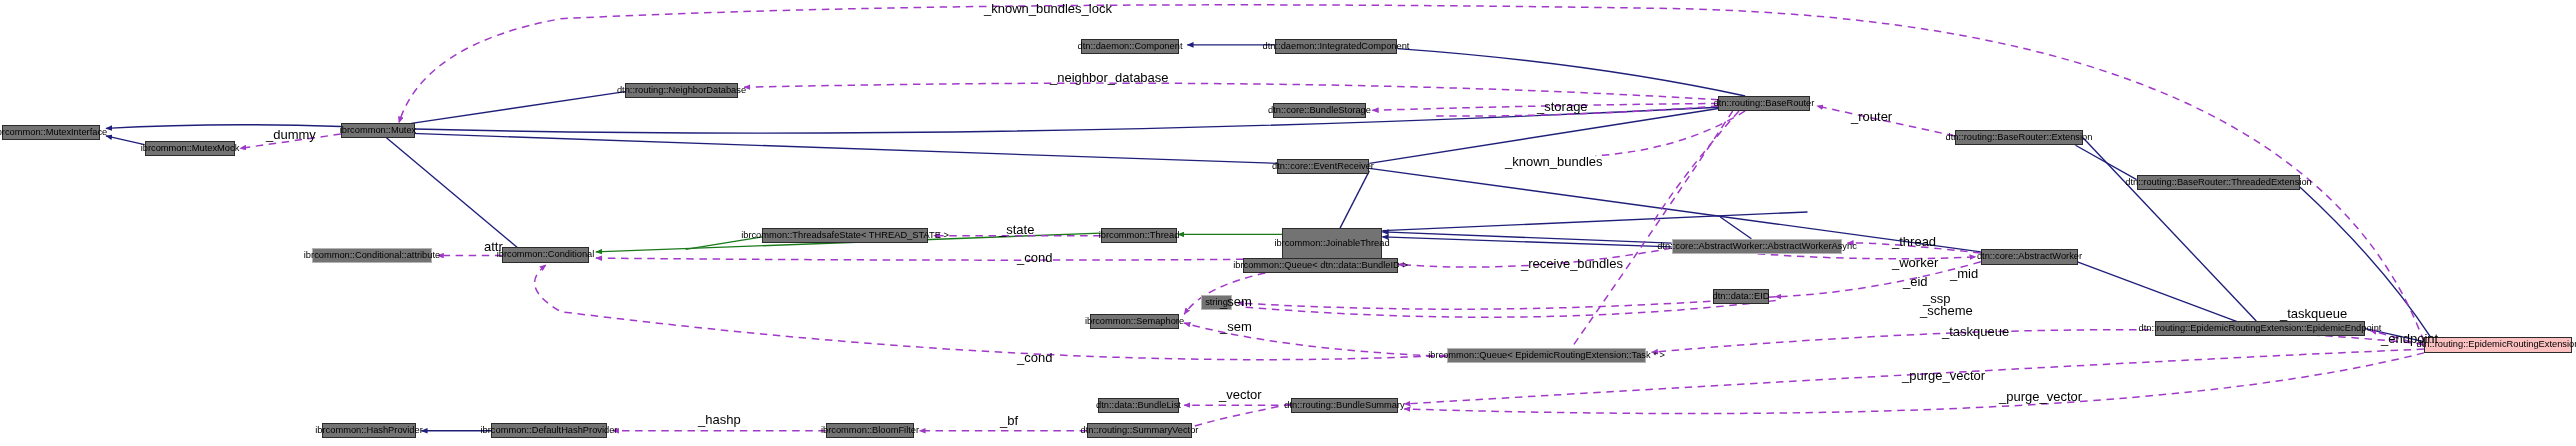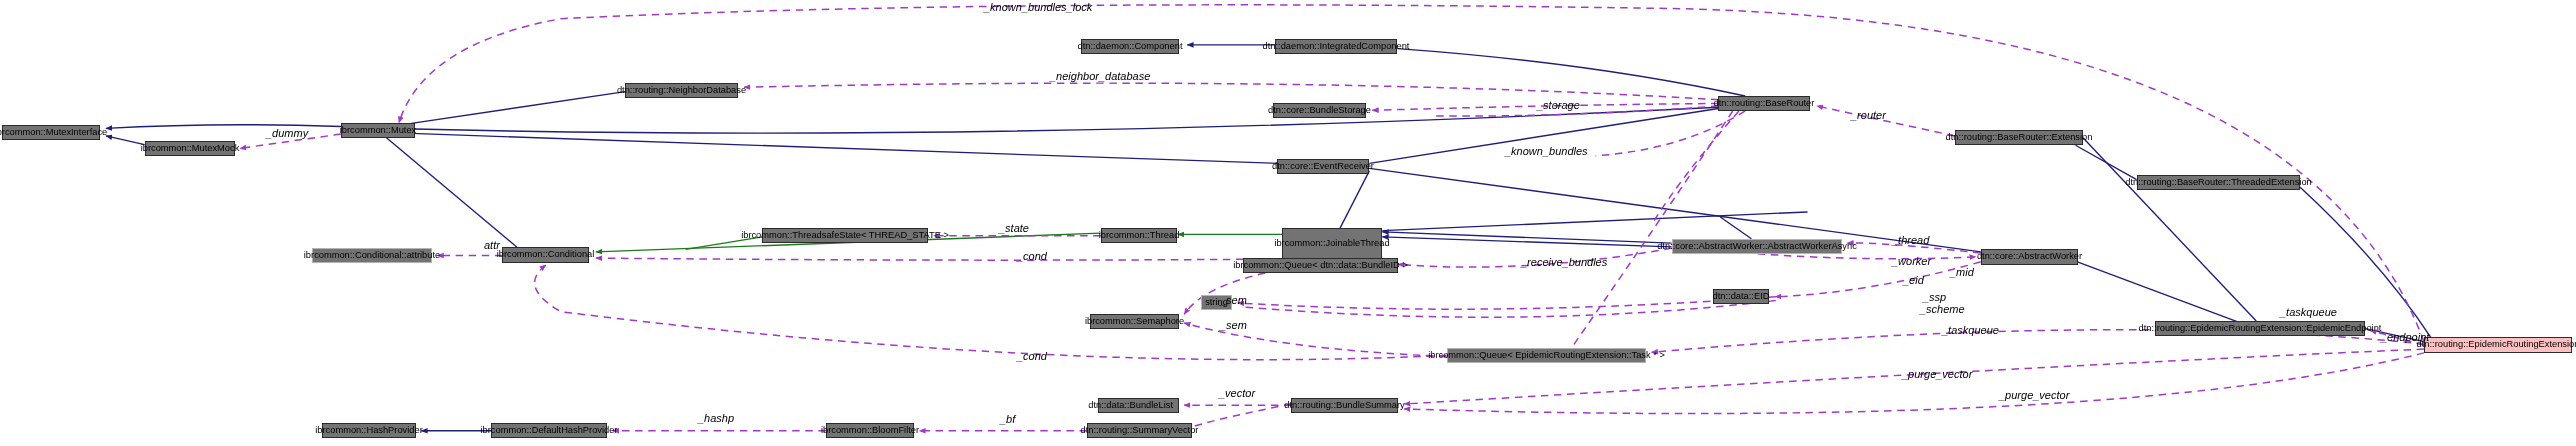--- a/index.html
+++ b/index.html
@@ -40,27 +40,26 @@
   .node.faint {
     border: 0.6px solid #b4b4b4;
   }
   .node.highlight {
     border: 0.6px solid #2b2b2b;
     background: #fcc0c0;
     font-weight: normal;
   }
   .edge-label {
     position: absolute;
-    font-size: 11px;
+    font-size: 13px;
     color: #000000;
     white-space: nowrap;
     background: transparent;
     z-index: 6;
     line-height: 1;
-    font-style: italic;
   }
 </style>
 </head>
 <body>
 
 <div id="diagram">
 
   <svg id="edges" viewBox="0 0 4133 717" preserveAspectRatio="none" xmlns="http://www.w3.org/2000/svg">
     <defs>
       <marker id="ah-blue" markerWidth="11" markerHeight="9" refX="10" refY="4.5" orient="auto" markerUnits="userSpaceOnUse">
@@ -258,21 +257,21 @@
   </div>
   <div class="node faint" style="left:1447px;top:348px;width:199px;height:15px;">
     <span>ibrcommon::Queue&lt; EpidemicRoutingExtension::Task * &gt;</span>
   </div>
   <div class="node" style="left:2155px;top:321px;width:210px;height:15px;">
     <span>dtn::routing::EpidemicRoutingExtension::EpidemicEndpoint</span>
   </div>
   <div class="node highlight" style="left:2424px;top:337px;width:148px;height:16px;">
     <span>dtn::routing::EpidemicRoutingExtension</span>
   </div>
-  <div class="node" style="left:1098px;top:398px;width:81px;height:15px;justify-content:flex-end;">
+  <div class="node" style="left:1098px;top:398px;width:81px;height:15px;">
     <span>dtn::data::BundleList</span>
   </div>
   <div class="node" style="left:1291px;top:398px;width:107px;height:15px;">
     <span>dtn::routing::BundleSummary</span>
   </div>
   <div class="node" style="left:322px;top:423px;width:94px;height:15px;">
     <span>ibrcommon::HashProvider</span>
   </div>
   <div class="node" style="left:491px;top:423px;width:116px;height:15px;">
     <span>ibrcommon::DefaultHashProvider</span>
@@ -282,21 +281,21 @@
   </div>
   <div class="node" style="left:1087px;top:423px;width:105px;height:15px;">
     <span>dtn::routing::SummaryVector</span>
   </div>
 
   <div class="edge-label" style="left:984px;top:1.9px;">_known_bundles_lock</div>
   <div class="edge-label" style="left:1050px;top:71px;">_neighbor_database</div>
   <div class="edge-label" style="left:1537px;top:100px;">_storage</div>
   <div class="edge-label" style="left:1851px;top:110px;">_router</div>
   <div class="edge-label" style="left:266px;top:128px;">_dummy</div>
-  <div class="edge-label" style="left:1505px;top:146px;text-align:center;">_known_bundles</div>
+  <div class="edge-label" style="left:1505px;top:155px;text-align:center;">_known_bundles</div>
   <div class="edge-label" style="left:1892px;top:235px;">_thread</div>
   <div class="edge-label" style="left:460px;top:240px;padding-left:24px;">attr</div>
   <div class="edge-label" style="left:999px;top:223px;">_state</div>
   <div class="edge-label" style="left:1892px;top:256px;">_worker</div>
   <div class="edge-label" style="left:1950px;top:267px;">_mid</div>
   <div class="edge-label" style="left:1017px;top:251px;">_cond</div>
   <div class="edge-label" style="left:1521px;top:257px;">_receive_bundles</div>
   <div class="edge-label" style="left:1903px;top:275px;">_eid</div>
   <div class="edge-label" style="left:1220px;top:295px;">_sem</div>
   <div class="edge-label" style="left:1923px;top:292px;">_ssp</div>

